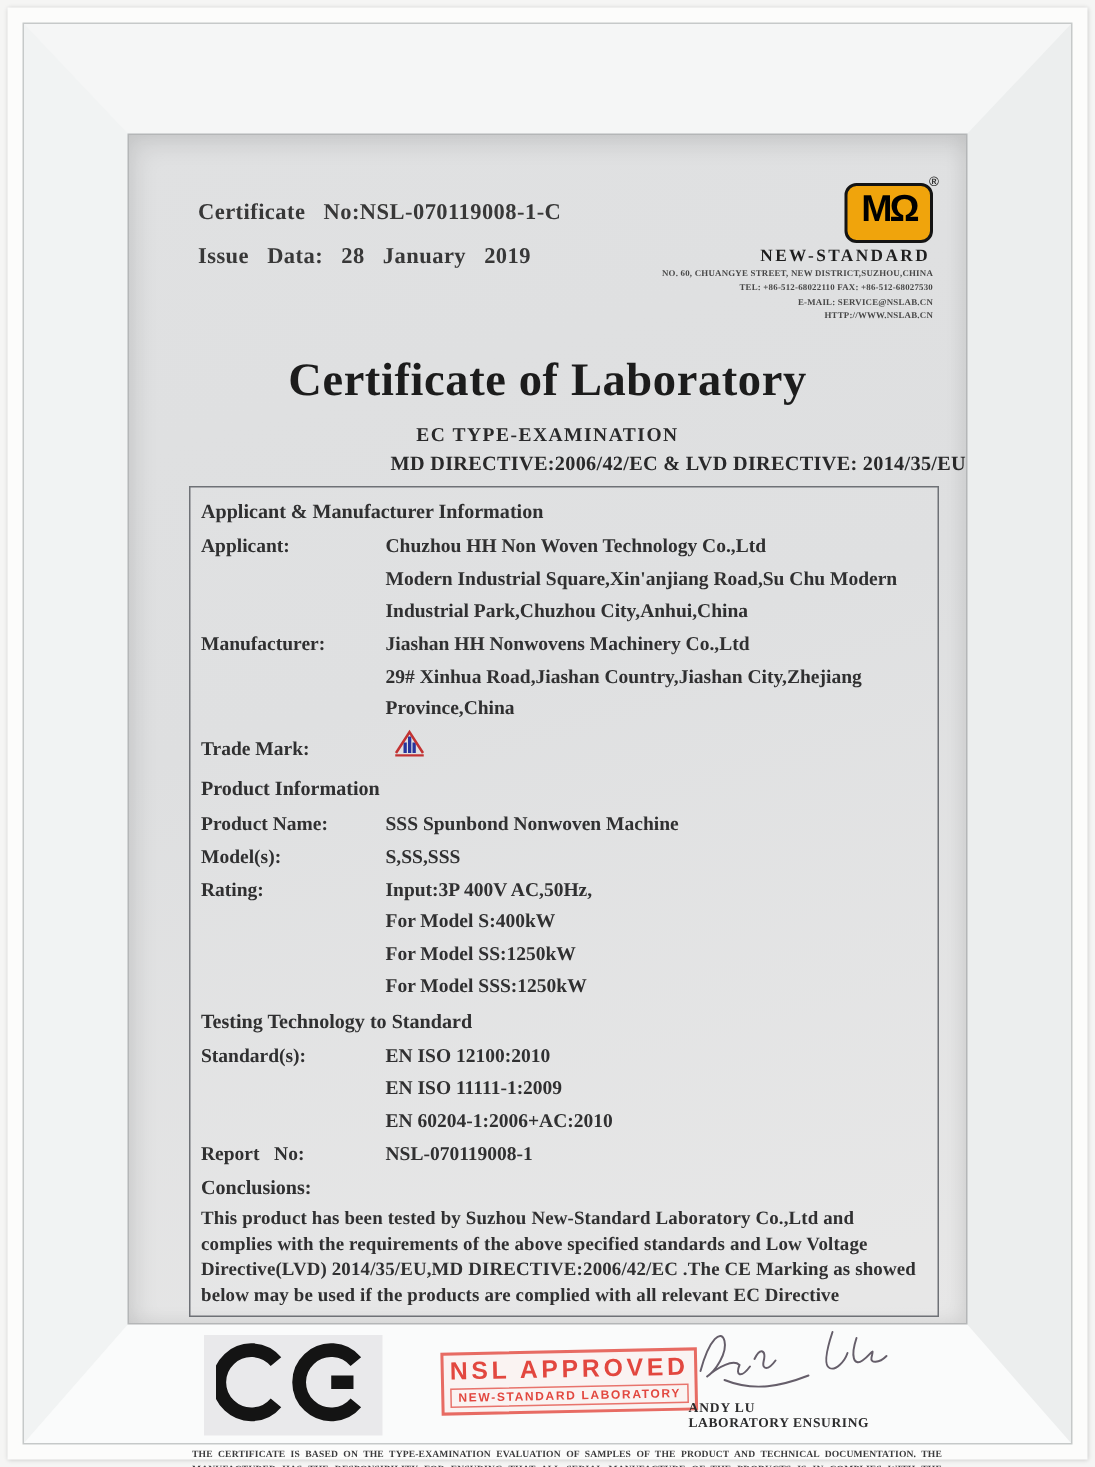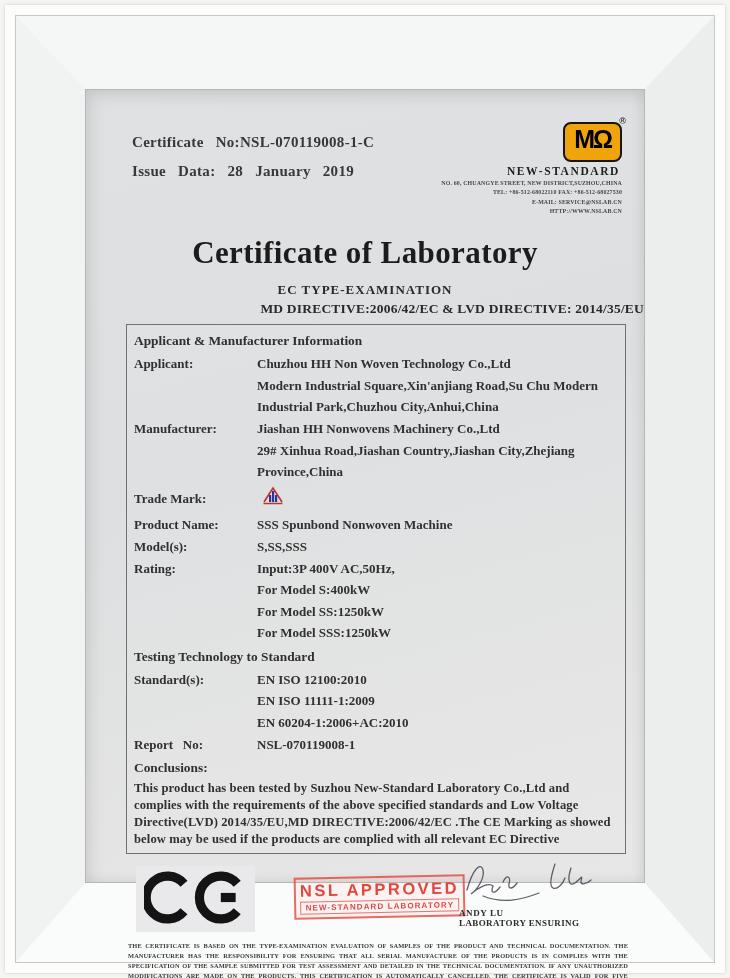--- a/index.html
+++ b/index.html
@@ -162,20 +162,21 @@
                 <rect x="8" y="10" width="2.2" height="7" fill="#28359c"></rect>
                 <rect x="11" y="6" width="2.2" height="11" fill="#28359c"></rect>
                 <rect x="14" y="10" width="2.2" height="7" fill="#28359c"></rect>
                 <path d="M3 17 L12 3 L21 17" stroke="#c23333" stroke-width="1.7" fill="none"></path>
                 <path d="M2.5 18.5 H21.5" stroke="#c23333" stroke-width="1.5" fill="none"></path>
               </svg>
             </span>
           </div>
         </div>
 
+        <div class="sec">Product Information</div>
 
         <div class="row">
           <div class="lbl">Product Name:</div>
           <div class="val">SSS Spunbond Nonwoven Machine</div>
         </div>
         <div class="row">
           <div class="lbl">Model(s):</div>
           <div class="val">S,SS,SSS</div>
         </div>
         <div class="row">

